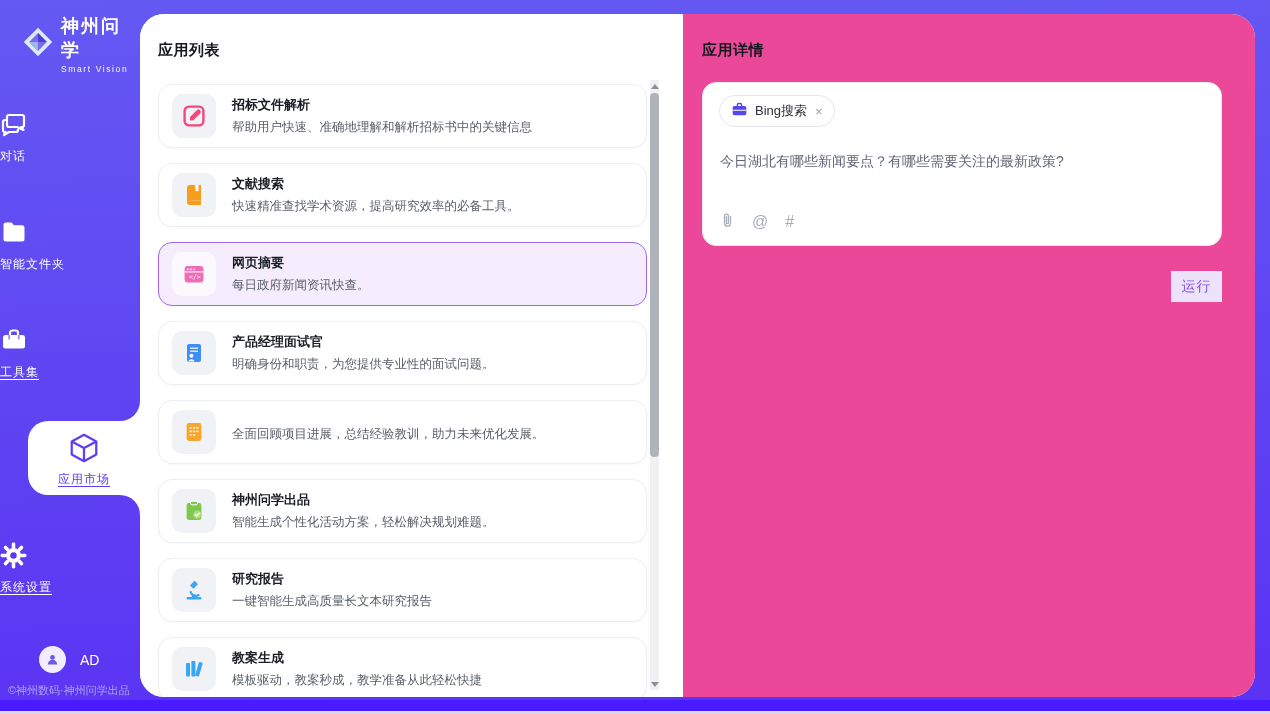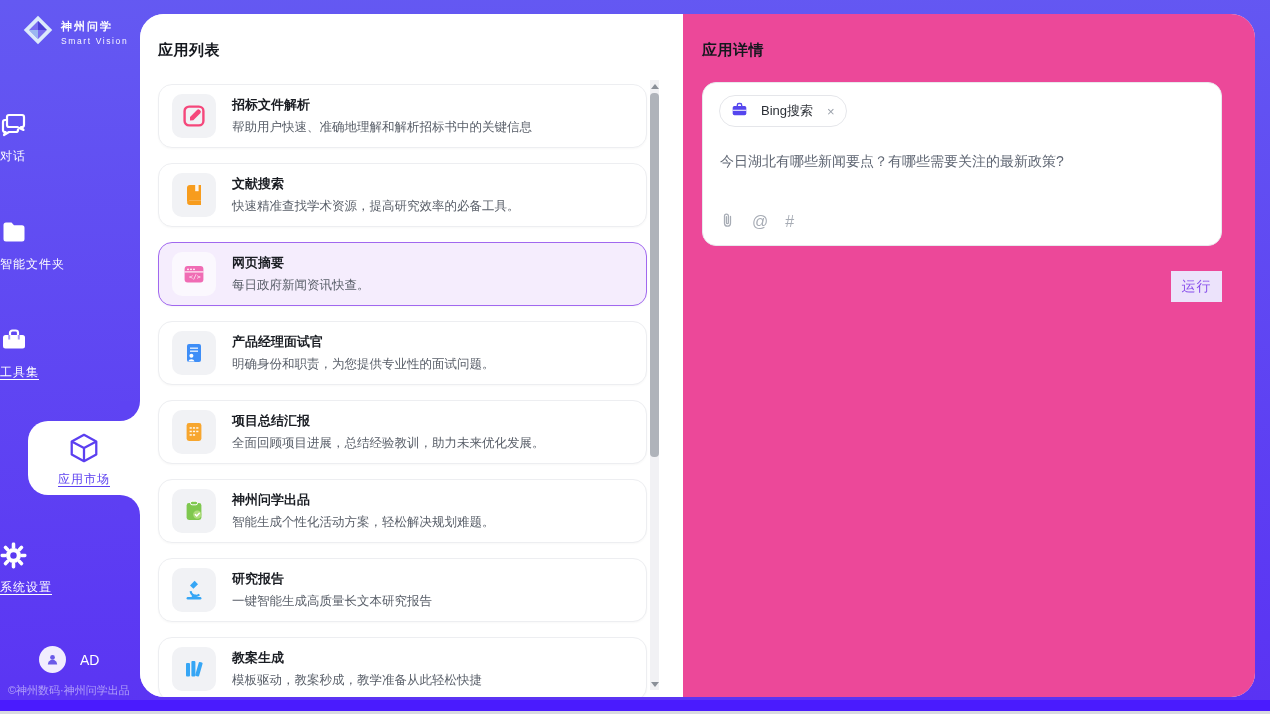--- a/index.html
+++ b/index.html
@@ -10,21 +10,21 @@
     background:linear-gradient(178deg,#6459F2 0%,#5A32F3 100%);
   }
 
   
   .bottom-bar   { position:absolute; left:0; top:700px; width:1270px; height:11px; background:#4A1BFE; }
   .bottom-strip { position:absolute; left:0; top:711px; width:1270px; height:3px; background:#D9DAE0; }
 
   
   .sidebar { position:absolute; left:0; top:0; width:140px; height:714px; color:#fff; }
   .logo { position:absolute; left:22px; top:14px; display:flex; gap:7px; align-items:center; }
-  .logo-text-cn { font-size:11px; font-weight:bold; letter-spacing:2px; }
+  .logo-text-cn { font-size:18px; font-weight:bold; letter-spacing:2px; }
   .logo-text-en { font-size:8.5px; letter-spacing:1.6px; margin-top:2px; opacity:.95; }
 
   .nav-item { position:absolute; left:0; width:140px; cursor:pointer; }
   .nav-label { display:block; font-size:12px; margin-top:6px; color:#fff; letter-spacing:1px; }
   .nav-label.u { text-decoration:underline; text-underline-offset:3px; }
 
   
   .active-tab { position:absolute; left:28px; top:421px; width:112px; height:74px;
                 background:#fff; border-radius:20px 0 0 20px; z-index:3; text-align:center; }
   .active-tab .nav-label { color:#5B3FF0; margin-top:2px; }
@@ -66,21 +66,21 @@
   .scrollbar { position:absolute; left:510px; top:66px; width:9px; height:610px; background:#F1F1F4; }
   .scroll-thumb { position:absolute; left:0; top:13px; width:9px; height:364px; background:#AFB3BA; border-radius:4px; }
   .arrow { position:absolute; left:0; width:9px; height:12px; display:flex; align-items:center; justify-content:center; }
   .arrow-up { top:0; } .arrow-down { bottom:0; }
   .tri-up { width:0; height:0; border-left:4px solid transparent; border-right:4px solid transparent; border-bottom:5px solid #8A8F98; }
   .tri-down { width:0; height:0; border-left:4px solid transparent; border-right:4px solid transparent; border-top:5px solid #8A8F98; }
 
   
   .prompt-card { position:absolute; left:19px; top:68px; width:520px; height:164px; background:#fff;
                  border:1px solid #E8E8ED; border-radius:14px; }
-  .chip { position:absolute; left:16px; top:12px; height:32px; display:inline-flex; align-items:center; gap:13px;
+  .chip { position:absolute; left:16px; top:12px; height:32px; display:inline-flex; align-items:center; gap:7px;
           padding:0 11px; border:1px solid #E5E6EA; border-radius:16px; background:#fff; }
   .chip-label { font-size:13px; color:#2B2F36; }
   .chip-close { font-size:13px; color:#9AA0AA; cursor:pointer; margin-left:1px; }
   .prompt-text { position:absolute; left:17px; top:68px; width:480px; font-size:14px; color:#5F6673; line-height:1.5; }
   .prompt-tools { position:absolute; left:17px; bottom:13px; display:flex; align-items:center; gap:17px; }
   .tool-glyph { font-size:16px; color:#A7ACB5; line-height:1; cursor:pointer; }
   .run-btn { position:absolute; left:488px; top:257px; width:51px; height:31px; background:#ECE3FB;
              color:#8951EB; font-size:14px; border:none; border-radius:0; cursor:pointer;
              font-family:Liberation Sans, sans-serif; letter-spacing:1px; }
 </style>
@@ -259,21 +259,20 @@
                 <rect x="14.2" y="7.2" width="2.2" height="1.5"></rect>
               <rect x="7.6" y="10.7" width="2.2" height="1.5"></rect>
                 <rect x="10.9" y="10.7" width="2.2" height="1.5"></rect>
                 <rect x="14.2" y="10.7" width="2.2" height="1.5"></rect>
               <rect x="7.6" y="14.2" width="2.2" height="1.5"></rect>
                 <rect x="10.9" y="14.2" width="2.2" height="1.5"></rect>
             </g>
           </svg>
         </span>
         <span>
-          <div class="card-title">项目总结汇报</div>
           <div class="card-desc">全面回顾项目进展，总结经验教训，助力未来优化发展。</div>
         </span>
       </div>
 
       <div class="card">
         <span class="icon-box">
           <svg width="24" height="24" viewBox="0 0 24 24" style="color:#7FC84F">
             <rect x="4.6" y="4" width="14.8" height="17" rx="2.4" fill="currentColor"></rect>
             <rect x="8.5" y="2.2" width="7" height="3.6" rx="1.6" fill="currentColor" stroke="#fff" stroke-width="1"></rect>
             <circle cx="15.3" cy="15.6" r="4.2" fill="#AEDC7C"></circle>

